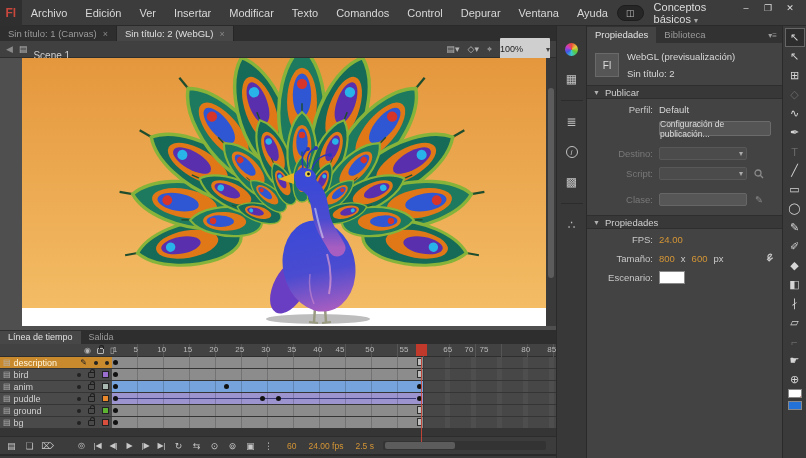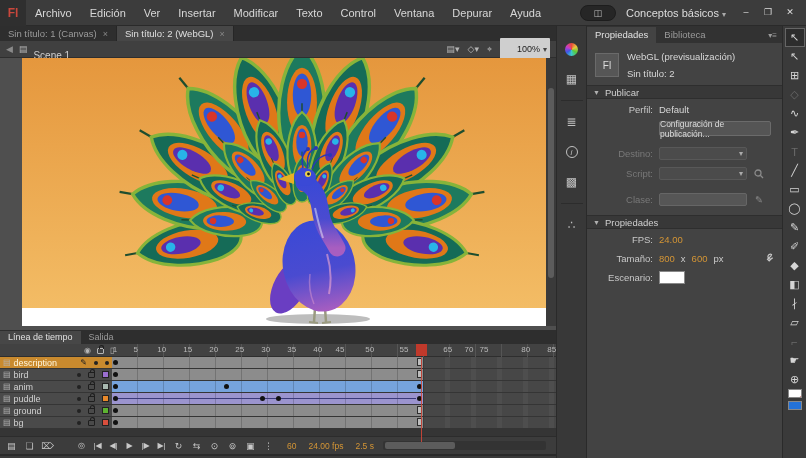--- a/index.html
+++ b/index.html
@@ -33,21 +33,21 @@
 
   
   .edit-bar { position:absolute; left:0; top:41px; width:556px; height:17px; background:#404040;
     display:flex; align-items:center; padding:0 6px; gap:6px; border-bottom:1px solid #2e2e2e; }
   .edit-bar .back { color:#8a8a8a; font-size:9px; }
   .clapper { color:#b5b5b5; font-size:9px; }
   .scene-label { color:#cfcfcf; font-size:10px;margin-top:12px; }
   .edit-bar-right { margin-left:auto; display:flex; align-items:center; gap:8px; }
   .eb-icon { color:#b5b5b5; font-size:9px; }
   .zoom-box { width:50px; height:22px; background:#cfcfcf; color:#222; font-size:9px;
-    display:flex; align-items:center; justify-content:space-between; padding:0 17px; border-radius:1px; }
+    display:flex; align-items:center; justify-content:space-between; padding:0 0; border-radius:1px; }
   .zoom-box .caret { color:#444; }
 
   
   .stage-area { position:absolute; left:0; top:58px; width:556px; height:272px; background:#4f4f4f; }
   .stage { position:absolute; left:22px; top:0; width:524px; height:268px; }
   .stage svg { display:block; }
   .v-scroll { position:absolute; right:0; top:0; width:10px; height:268px; background:#3a3a3a; }
   .v-thumb { position:absolute; left:2px; top:30px; width:6px; height:190px; background:#5c5c5c; border-radius:3px; }
 
   
@@ -156,23 +156,24 @@
 
   <div class="menubar">
     <div class="logo">Fl</div>
     <nav class="menu-items" id="menu-items">
         <span class="menu-item">Archivo</span>
         <span class="menu-item">Edición</span>
         <span class="menu-item">Ver</span>
         <span class="menu-item">Insertar</span>
         <span class="menu-item">Modificar</span>
         <span class="menu-item">Texto</span>
+        <span class="menu-item">Comandos</span>
         <span class="menu-item">Control</span>
+        <span class="menu-item">Depurar</span>
         <span class="menu-item">Ventana</span>
-        <span class="menu-item">Depurar</span>
         <span class="menu-item">Ayuda</span>
       </nav>
     <div class="menubar-right">
       <div class="ws-btn">◫</div>
       <div>
         <span class="ws-name">Conceptos básicos</span><span class="caret">▾</span>
       </div>
       <div class="win-controls">
         <div class="win-btn">–</div>
         <div class="win-btn">❐</div>

